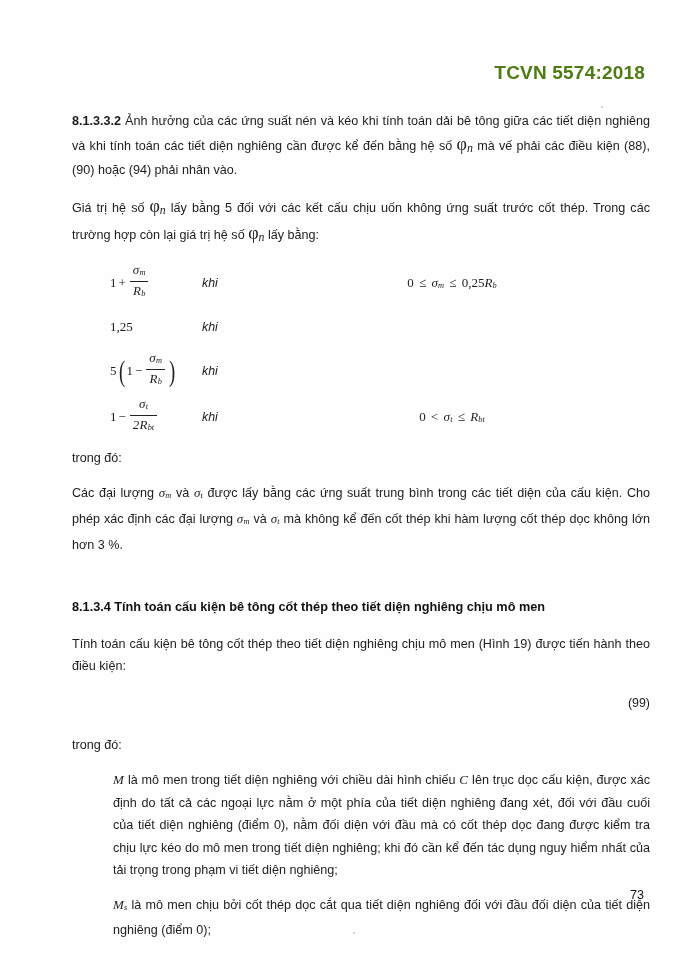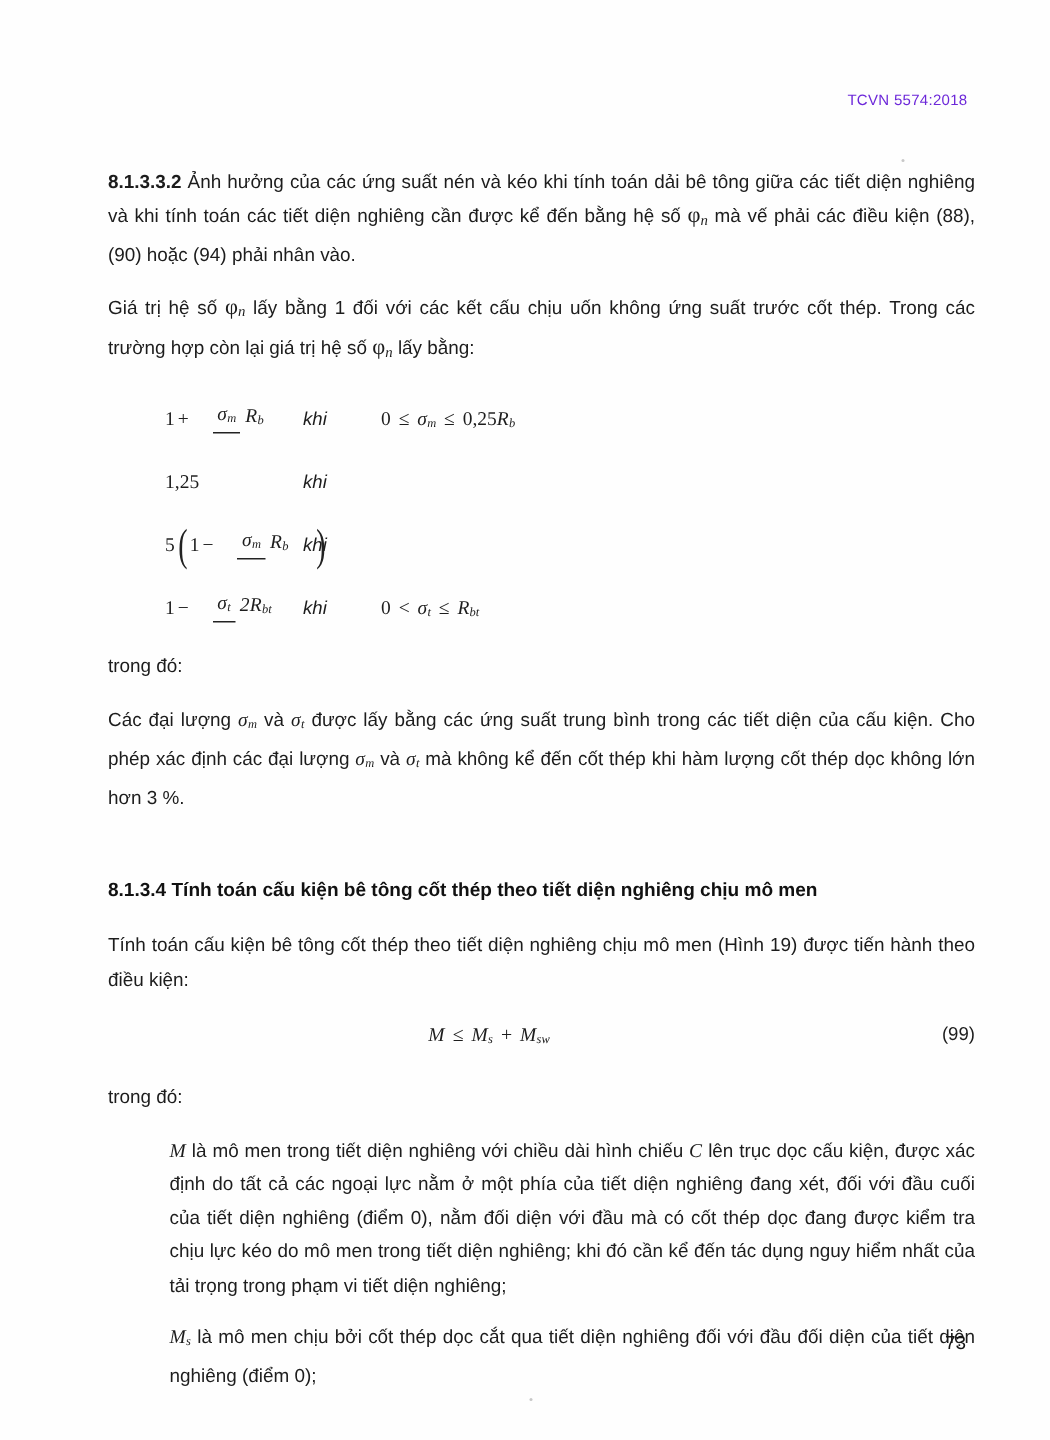--- a/index.html
+++ b/index.html
@@ -18,24 +18,24 @@
   .page {
     position: absolute;
     inset: 0;
     background: #fefefe;
   }
   
   .header {
     position: absolute;
     top: 62px;
     right: 55px;
-    font-size: 10px;
-    font-weight: normal;
+    font-size: 19px;
+    font-weight: bold;
     letter-spacing: 0.2px;
-    color: #6d28d9;
+    color: #4d7c0f;
   }
   
   .content {
     position: absolute;
     left: 72px;
     top: 110px;
     width: 578px;
   }
   p.para {
     margin: 0 0 13px 0;
@@ -65,21 +65,21 @@
   }
   .mi sub {
     font-size: 0.64em;
     font-style: italic;
     vertical-align: -0.18em;
     letter-spacing: 0;
   }
   .phi {
     font-family: "Liberation Serif", serif;
     font-style: normal;
-    font-size: 15px;
+    font-size: 18px;
   }
   .phi sub { font-size: 0.66em; vertical-align: -0.2em; font-style: italic;}
 
   
   .formula-block {
     margin: 14px 0 10px 0;
     padding-left: 38px;
   }
   .frow {
     display: flex;
@@ -101,38 +101,39 @@
     font-family: "Liberation Sans", sans-serif;
     font-size: 12.4px;
     color: #1c1c1c;
     font-style: italic;
   }
   .fcond {
     flex: 1 1 auto;
     font-family: "Liberation Serif", serif;
     font-size: 13px;
     white-space: nowrap;
+    text-align: center;
   }
   .num {
     font-family: "Liberation Serif", serif;
     font-style: normal;
     font-size: 13px;
   }
   .op {
     font-family: "Liberation Serif", serif;
     font-style: normal;
     padding: 0 2px;
   }
   
   .frac {
     display: inline-flex;
-    flex-direction: row;
+    flex-direction: column;
     vertical-align: middle;
     text-align: center;
-    margin: 0 14px;
+    margin: 0 2px;
     position: relative;
     top: -1px;
   }
   .frac .nume {
     border-bottom: 1px solid #222;
     padding: 0 3px 1px 3px;
     line-height: 15px;
   }
   .frac .deno {
     padding: 1px 3px 0 3px;
@@ -214,21 +215,21 @@
 
   <div class="header">TCVN 5574:2018</div>
 
   <div class="scan-speck" style="left:601px;top:106px;width:2px;height:2px;"></div>
   <div class="scan-speck" style="left:353px;top:932px;width:2px;height:2px;"></div>
 
   <div class="content">
 
     <p class="para"><span class="lbl">8.1.3.3.2</span><span> Ảnh hưởng của các ứng suất nén và kéo khi tính toán dải bê tông giữa các tiết diện nghiêng và khi tính toán các tiết diện nghiêng cần được kể đến bằng hệ số </span><span class="phi"><span>φ</span><sub>n</sub></span><span> mà vế phải các điều kiện (88), (90) hoặc (94) phải nhân vào.</span></p>
 
-    <p class="para"><span>Giá trị hệ số </span><span class="phi"><span>φ</span><sub>n</sub></span><span> lấy bằng 1 đối với các kết cấu chịu uốn không ứng suất trước cốt thép. Trong các trường hợp còn lại giá trị hệ số </span><span class="phi"><span>φ</span><sub>n</sub></span><span> lấy bằng:</span></p>
+    <p class="para"><span>Giá trị hệ số </span><span class="phi"><span>φ</span><sub>n</sub></span><span> lấy bằng 5 đối với các kết cấu chịu uốn không ứng suất trước cốt thép. Trong các trường hợp còn lại giá trị hệ số </span><span class="phi"><span>φ</span><sub>n</sub></span><span> lấy bằng:</span></p>
 
     <div class="formula-block">
 
       <div class="frow">
         <div class="fexpr">
           <span class="num">1</span>
           <span class="op">+</span>
           <span class="frac">
             <span class="nume"><span class="mi">σ</span><span class="mi"><sub>m</sub></span></span>
             <span class="deno"><span class="mi">R</span><span class="mi"><sub>b</sub></span></span>
@@ -291,27 +292,20 @@
     <p class="para nolabel">trong đó:</p>
 
 
     <p class="para"><span>Các đại lượng </span><span class="mi">σ</span><span class="mi"><sub>m</sub></span><span> và </span><span class="mi">σ</span><span class="mi"><sub>t</sub></span><span> được lấy bằng các ứng suất trung bình trong các tiết diện của cấu kiện. Cho phép xác định các đại lượng </span><span class="mi">σ</span><span class="mi"><sub>m</sub></span><span> và </span><span class="mi">σ</span><span class="mi"><sub>t</sub></span><span> mà không kể đến cốt thép khi hàm lượng cốt thép dọc không lớn hơn 3 %.</span></p>
 
     <h3 class="heading">8.1.3.4 Tính toán cấu kiện bê tông cốt thép theo tiết diện nghiêng chịu mô men</h3>
 
     <p class="para">Tính toán cấu kiện bê tông cốt thép theo tiết diện nghiêng chịu mô men (Hình 19) được tiến hành theo điều kiện:</p>
 
     <div class="eq-line">
-      <div class="eq-center">
-        <span class="mi">M</span>
-        <span class="op">≤</span>
-        <span class="mi">M</span><span class="mi"><sub>s</sub></span>
-        <span class="op">+</span>
-        <span class="mi">M</span><span class="mi"><sub>sw</sub></span>
-      </div>
       <div class="eq-num">(99)</div>
     </div>
 
     <p class="para nolabel">trong đó:</p>
 
     <p class="def"><span class="mi">M</span><span> là mô men trong tiết diện nghiêng với chiều dài hình chiếu </span><span class="mi">C</span><span> lên trục dọc cấu kiện, được xác định do tất cả các ngoại lực nằm ở một phía của tiết diện nghiêng đang xét, đối với đầu cuối của tiết diện nghiêng (điểm 0), nằm đối diện với đầu mà có cốt thép dọc đang được kiểm tra chịu lực kéo do mô men trong tiết diện nghiêng; khi đó cần kể đến tác dụng nguy hiểm nhất của tải trọng trong phạm vi tiết diện nghiêng;</span></p>
 
     <p class="def"><span class="mi">M</span><span class="mi"><sub>s</sub></span><span> là mô men chịu bởi cốt thép dọc cắt qua tiết diện nghiêng đối với đầu đối diện của tiết diện nghiêng (điểm 0);</span></p>
 
   </div>

